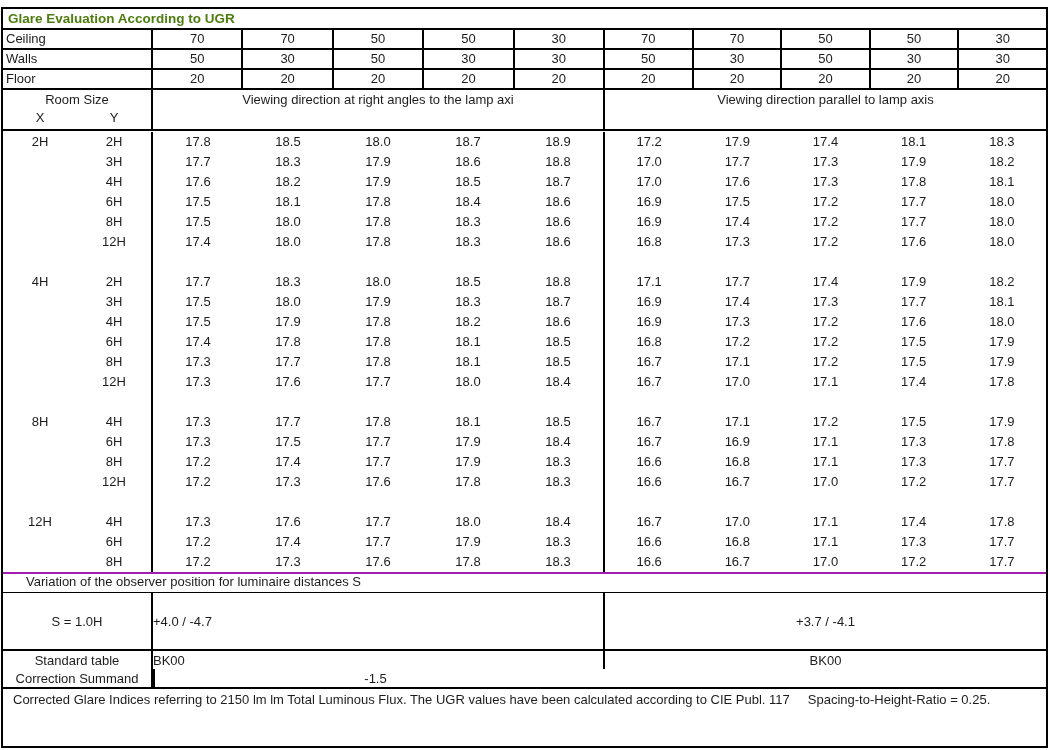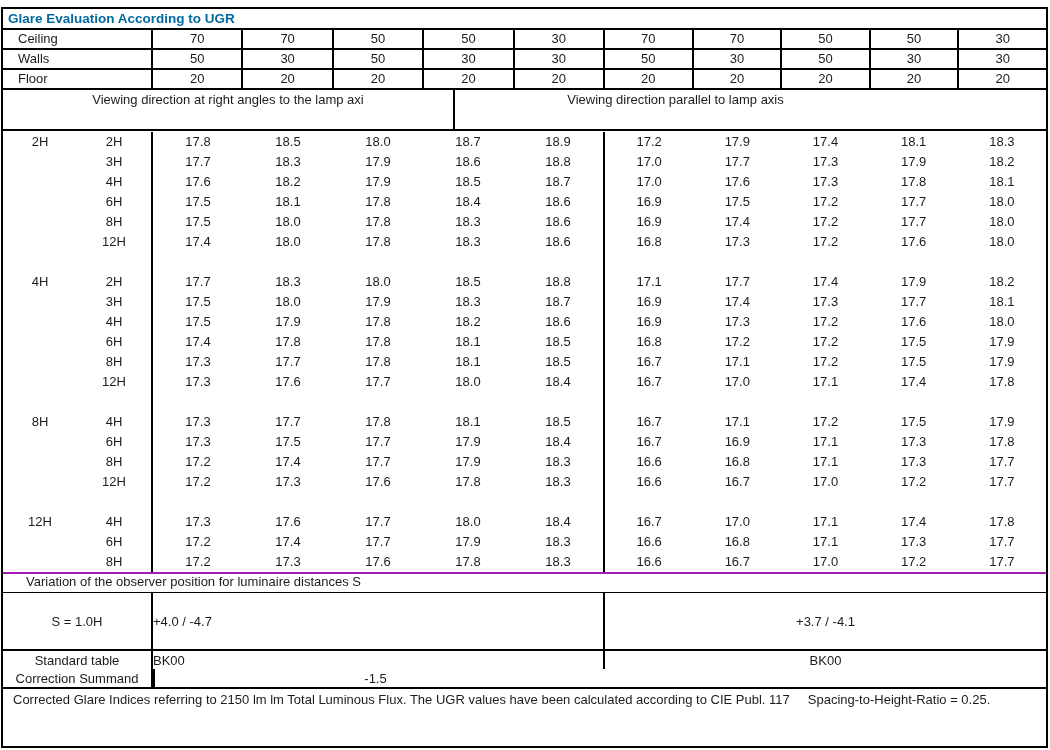--- a/index.html
+++ b/index.html
@@ -1,23 +1,23 @@
 <!DOCTYPE html>
 <html><head>
 <meta charset="utf-8">
 <style>
   *{box-sizing:border-box;margin:0;padding:0}
   html,body{width:1050px;height:750px;background:#fff;overflow:hidden}
   body{position:relative;font-family:"Liberation Sans","DejaVu Sans",sans-serif;font-size:13px;color:#1c1c1c}
   .tbl{position:absolute;left:1px;top:7px;width:1047px;height:741px;border:2px solid #000;background:#fff}
   .row{display:flex;width:100%}
   .title-row{height:21px;border-bottom:2px solid #000;align-items:center;padding-left:5px}
-  .title{font-weight:bold;font-size:13.5px;color:#0369a1}
+  .title{font-weight:bold;font-size:13.5px;color:#4d7c0f}
   .srow{height:20px;border-bottom:2px solid #000}
-  .slabel{width:150px;border-right:2px solid #000;padding-left:15px;line-height:17px}
+  .slabel{width:150px;border-right:2px solid #000;padding-left:3px;line-height:17px}
   .sgl{width:450px;display:flex}
   .sgr{width:443px;display:flex;border-left:2px solid #000}
   .sval{flex:1;text-align:center;line-height:17px;border-left:2px solid #000}
   .sgl .sval:first-child,.sgr .sval:first-child{border-left:none}
   .header-row{height:41px;border-bottom:2px solid #000}
   .hlabel{width:150px;border-right:2px solid #000;display:flex;flex-direction:column}
   .hroom{height:20px;text-align:center;line-height:20px}
   .hxy{flex:1;display:flex}
   .hx,.hy{flex:1;text-align:center;line-height:16px}
   .hgl{width:450px;text-align:center;padding-top:2px}
@@ -95,20 +95,27 @@
           <div class="sval">20</div>
           <div class="sval">20</div>
           <div class="sval">20</div>
           <div class="sval">20</div>
           <div class="sval">20</div>
         </div>
       </div>
     </div>
 
   <div class="row header-row">
+    <div class="hlabel">
+      <div class="hroom">Room Size</div>
+      <div class="hxy">
+        <div class="hx">X</div>
+        <div class="hy">Y</div>
+      </div>
+    </div>
     <div class="hgl">Viewing direction at right angles to the lamp axi</div>
     <div class="hgr">Viewing direction parallel to lamp axis</div>
   </div>
 
   <div class="data-area" id="data-rows">
       <div class="drow">
         <div class="dlabels">
           <div class="dx">2H</div>
           <div class="dy">2H</div>
         </div>

